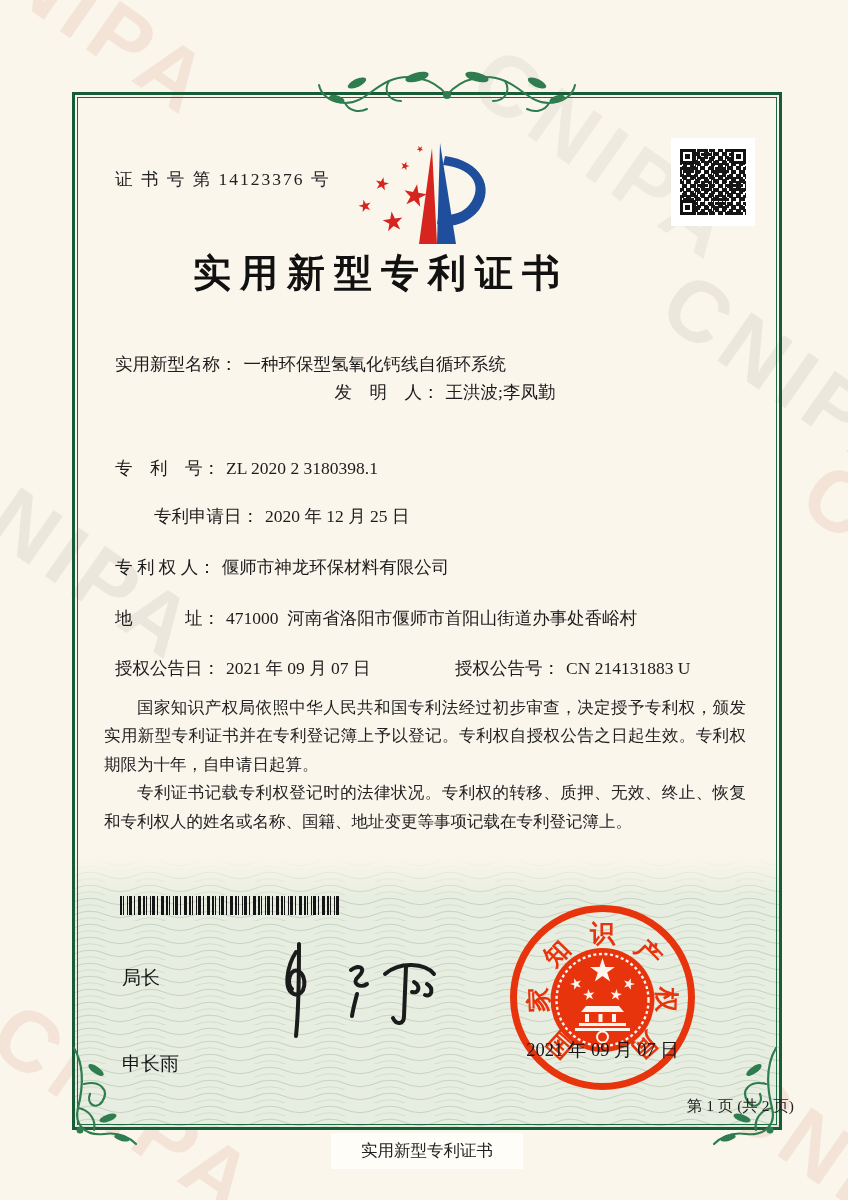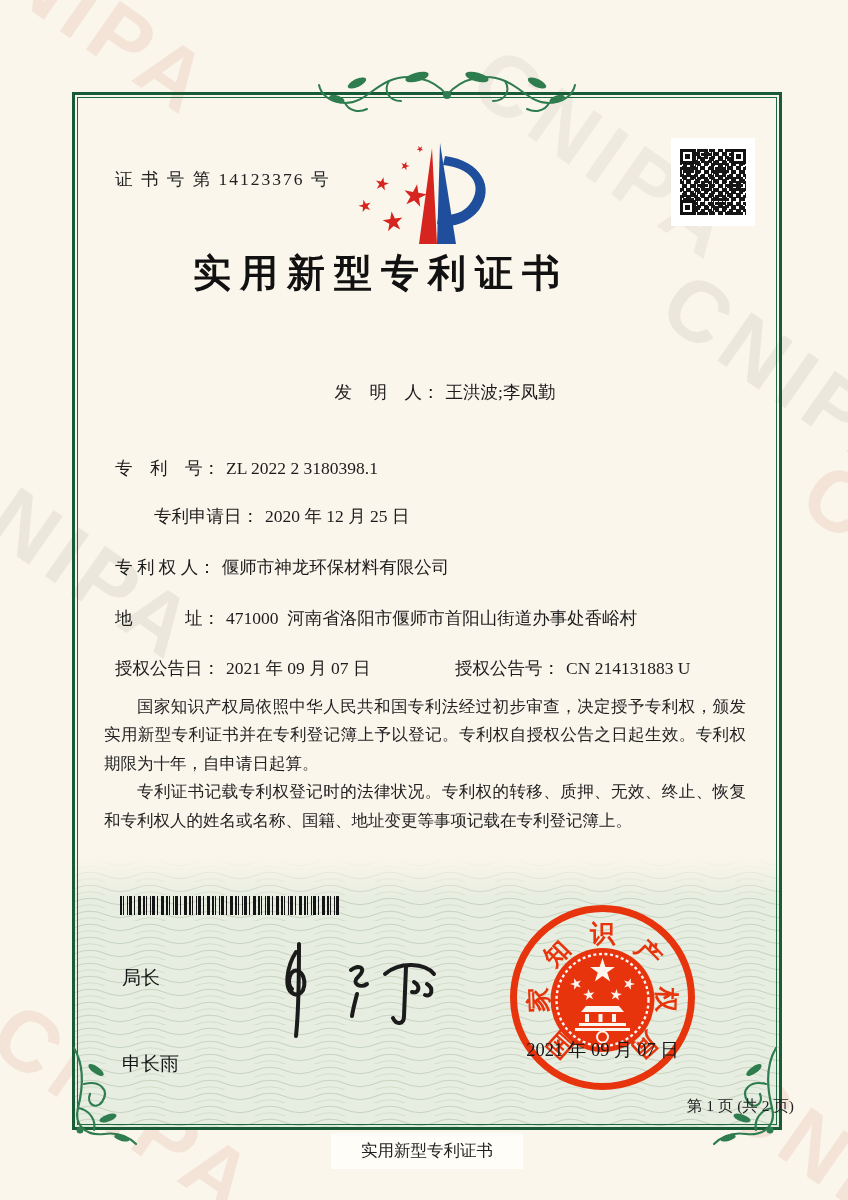--- a/index.html
+++ b/index.html
@@ -53,21 +53,21 @@
   
   .frow{position:absolute;left:115px;width:660px;font-size:17.5px;}
   .flabel,.fvalue{white-space:pre;}
   .fvalue{margin-left:6px;}
   .fpair2{position:absolute;left:340px;top:0;}
   
   .body-text{
     position:absolute;left:104px;top:694px;width:642px;
     font-size:16.5px;line-height:1.72;text-align:justify;color:#222;
   }
-  .body-text p{margin:0;text-indent:2em;font-family:Liberation Mono, monospace;}
+  .body-text p{margin:0;text-indent:2em;}
   
   .band{position:absolute;left:75px;top:856px;width:704px;height:272px;background:#e7ede0;}
   .band .fade{position:absolute;left:0;top:0;width:100%;height:44px;
     background:linear-gradient(#fbf6ec,rgba(251,246,236,0));}
   .band svg{position:absolute;left:0;top:0;}
   
   .barcode{
     position:absolute;left:120px;top:896px;width:220px;height:19px;
     background:repeating-linear-gradient(90deg,
       #151515 0 2px, rgba(0,0,0,0) 2px 3px,
@@ -199,25 +199,28 @@
   <div class="qr-wrap">
     <div class="qr">
       <div class="finder f-tl"></div>
         <div class="finder f-tr"></div>
         <div class="finder f-bl"></div>
     </div>
   </div>
 
   <div class="title">实用新型专利证书</div>
 
+  <div class="frow" style="top:352px;">
+    <span class="flabel">实用新型名称：</span><span class="fvalue">一种环保型氢氧化钙线自循环系统</span>
+  </div>
   <div class="frow" style="top:380px;text-align:center;">
     <span class="flabel">发　明　人：</span><span class="fvalue">王洪波;李凤勤</span>
   </div>
   <div class="frow" style="top:456px;">
-    <span class="flabel">专　利　号：</span><span class="fvalue">ZL 2022 2 3180398.1</span>
+    <span class="flabel">专　利　号：</span><span class="fvalue">ZL 2020 2 3180398.1</span>
   </div>
   <div class="frow" style="top:504px;margin-left:39px;">
     <span class="flabel">专利申请日：</span><span class="fvalue">2020 年 12 月 25 日</span>
   </div>
   <div class="frow" style="top:555px;">
     <span class="flabel">专 利 权 人：</span><span class="fvalue">偃师市神龙环保材料有限公司</span>
   </div>
   <div class="frow" style="top:606px;">
     <span class="flabel">地　　　址：</span><span class="fvalue">471000  河南省洛阳市偃师市首阳山街道办事处香峪村</span>
   </div>

